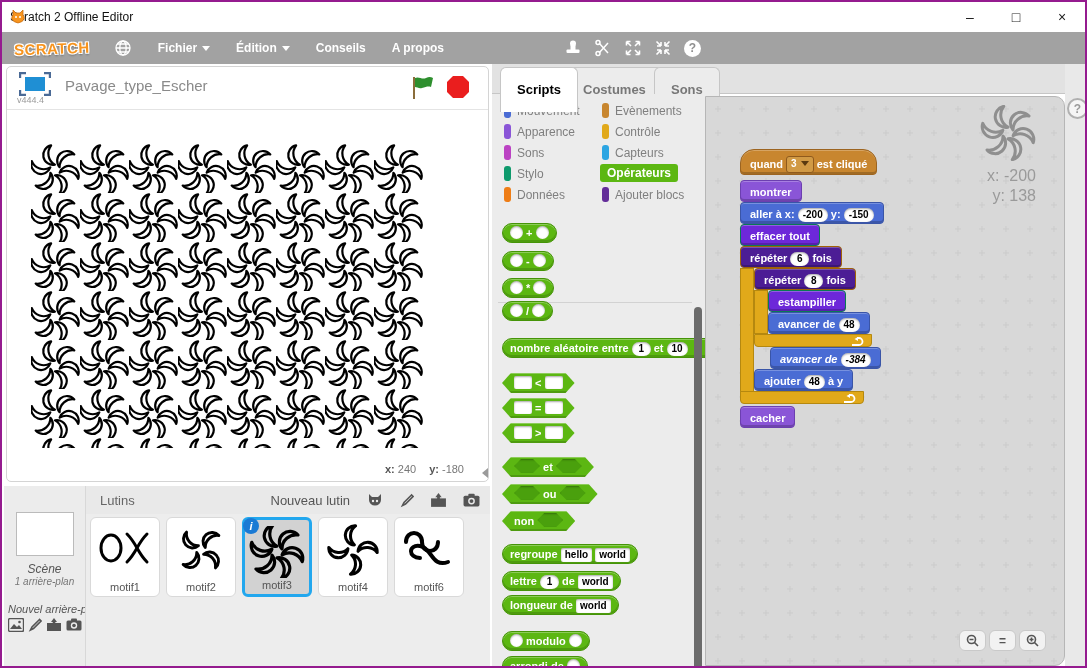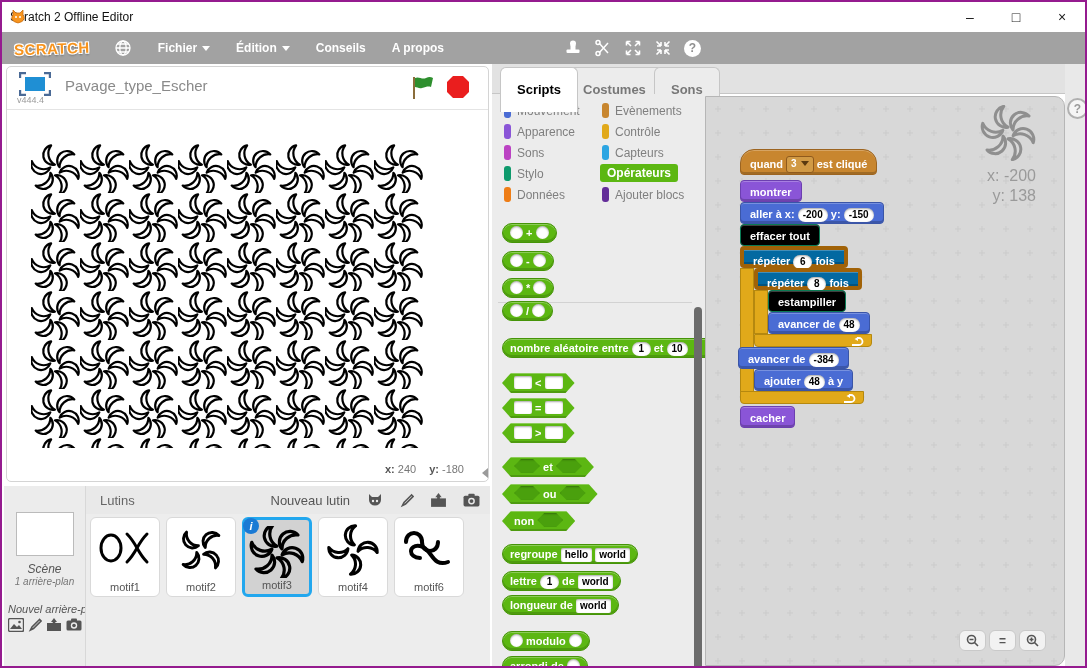--- a/index.html
+++ b/index.html
@@ -69,23 +69,23 @@
   .sqslot{display:inline-block;width:18px;height:13px;background:#fff;border-radius:2px;vertical-align:-2px;box-shadow:inset 0 1px 2px rgba(0,0,0,.35);}
   .txtslot{display:inline-block;background:#fff;color:#000;border-radius:2px;padding:0 4px;height:14px;line-height:14px;font-size:10px;vertical-align:0px;box-shadow:inset 0 1px 2px rgba(0,0,0,.35);}
   .hexslot{display:inline-block;width:26px;height:14px;background:#4aa00d;clip-path:polygon(7px 0,19px 0,26px 7px,19px 14px,7px 14px,0 7px);vertical-align:-2px;box-shadow:inset 0 1px 2px rgba(0,0,0,.3);}
   .pal-scrollbar{position:absolute;left:202px;top:213px;width:8px;height:399px;background:#6b6b6b;border-radius:4px;}
   
   .scripts-panel{position:absolute;left:703px;top:94px;width:360px;height:570px;background:#d8d8d8;border:1px solid #b6b6b6;border-radius:0 10px 10px 0;box-sizing:border-box;overflow:hidden;}
   .plusgrid{position:absolute;left:0;top:0;}
   .sblock{position:absolute;color:#fff;font-weight:bold;font-size:11px;height:22px;line-height:22px;padding:0 9px;border-radius:4px;white-space:nowrap;box-sizing:border-box;box-shadow:inset 0 1px rgba(255,255,255,.25), inset 0 -2px rgba(0,0,0,.2);z-index:2;}
   .c-motion{background:#4a6cd4;border:1px solid #3a55a7;}
   .c-looks{background:#8a55d7;border:1px solid #6c3fb0;}
-  .c-pen{background:#000000;border:1px solid #0a7a54;}
+  .c-pen{background:#6d28d9;border:1px solid #0a7a54;}
   .c-events{background:#c8862f;border:1px solid #9c6420;}
-  .c-control{background:#0369a1;border:4px solid #a16207;}
+  .c-control{background:#4c1d95;border:1px solid #a16207;}
   .hat{border-radius:14px 14px 4px 4px;height:26px;line-height:29px;}
   .cpart{position:absolute;z-index:1;background:#e1a91a;border:1px solid #b5880f;box-sizing:border-box;}
   .dropdown{display:inline-block;background:#d19a45;border:1px solid #8f5a1d;border-radius:3px;color:#fff;font-size:10px;font-weight:bold;height:15px;line-height:14px;padding:0 4px;vertical-align:1px;}
   .dropdown .dcaret{display:inline-block;width:0;height:0;border-left:4px solid transparent;border-right:4px solid transparent;border-top:5px solid #5a3a10;margin-left:4px;vertical-align:1px;}
   .looparrow{position:absolute;z-index:2;}
   .sprite-info{position:absolute;right:28px;top:8px;text-align:right;color:#9a9a9a;z-index:2;}
   .sprite-info .coord{font-size:16px;margin-top:2px;}
   .zoomctrls{position:absolute;right:18px;bottom:14px;display:flex;gap:3px;z-index:3;}
   .zbtn{width:25px;height:19px;background:#f2f2f2;border:1px solid #c9c9c9;border-radius:6px;display:flex;align-items:center;justify-content:center;color:#555;font-weight:bold;font-size:12px;}
   
@@ -434,21 +434,21 @@
     <div class="sblock c-control" style="left:34px;top:149px;">
       <span>répéter</span> <span class="numpill">6</span> <span>fois</span>
     </div>
     <div class="sblock c-control" style="left:48px;top:171px;">
       <span>répéter</span> <span class="numpill">8</span> <span>fois</span>
     </div>
     <div class="sblock c-pen" style="left:62px;top:193px;"><span>estampiller</span></div>
     <div class="sblock c-motion" style="left:62px;top:215px;">
       <span>avancer de</span> <span class="numpill">48</span>
     </div>
-    <div class="sblock c-motion" style="left:32px;top:250px;">
+    <div class="sblock c-motion" style="left:64px;top:250px;font-style:italic;">
       <span>avancer de</span> <span class="numpill">-384</span>
     </div>
     <div class="sblock c-motion" style="left:48px;top:272px;">
       <span>ajouter</span> <span class="numpill">48</span> <span>à y</span>
     </div>
     <div class="sblock c-looks" style="left:34px;top:309px;"><span>cacher</span></div>
 
     <div class="zoomctrls">
       <div class="zbtn">
         <svg width="13" height="13" viewBox="0 0 13 13" stroke="#555" stroke-width="1.6" fill="none">

